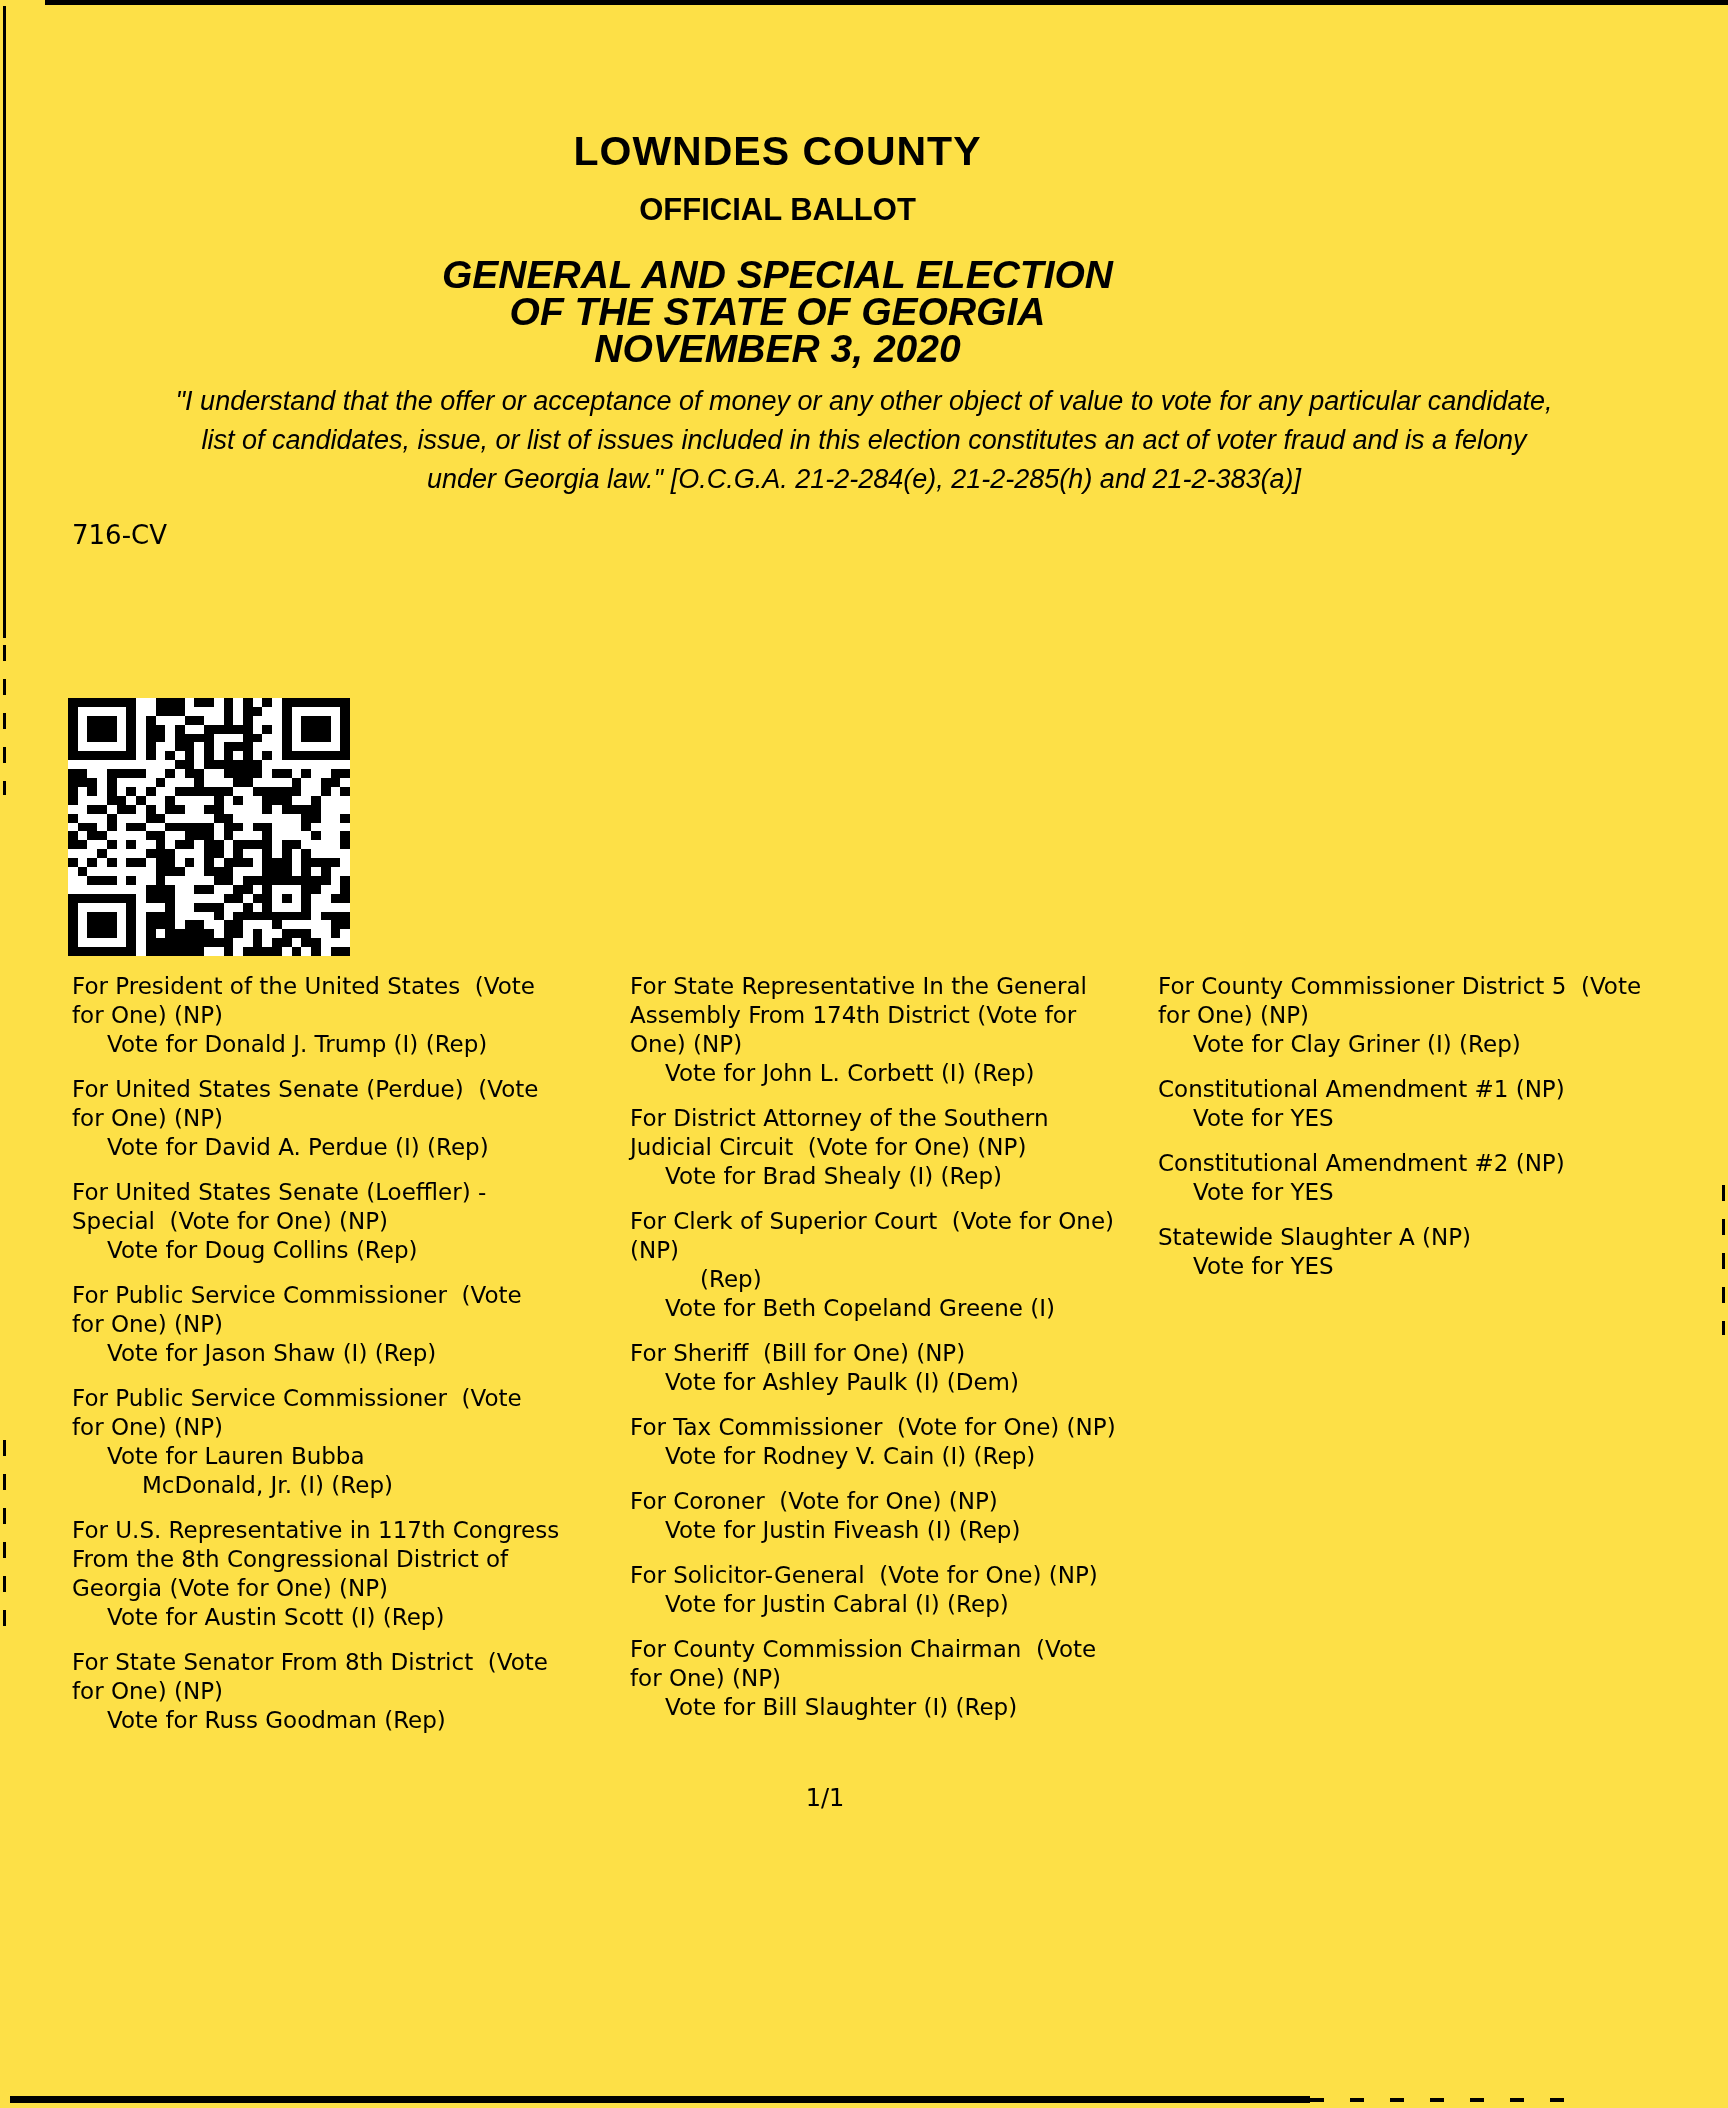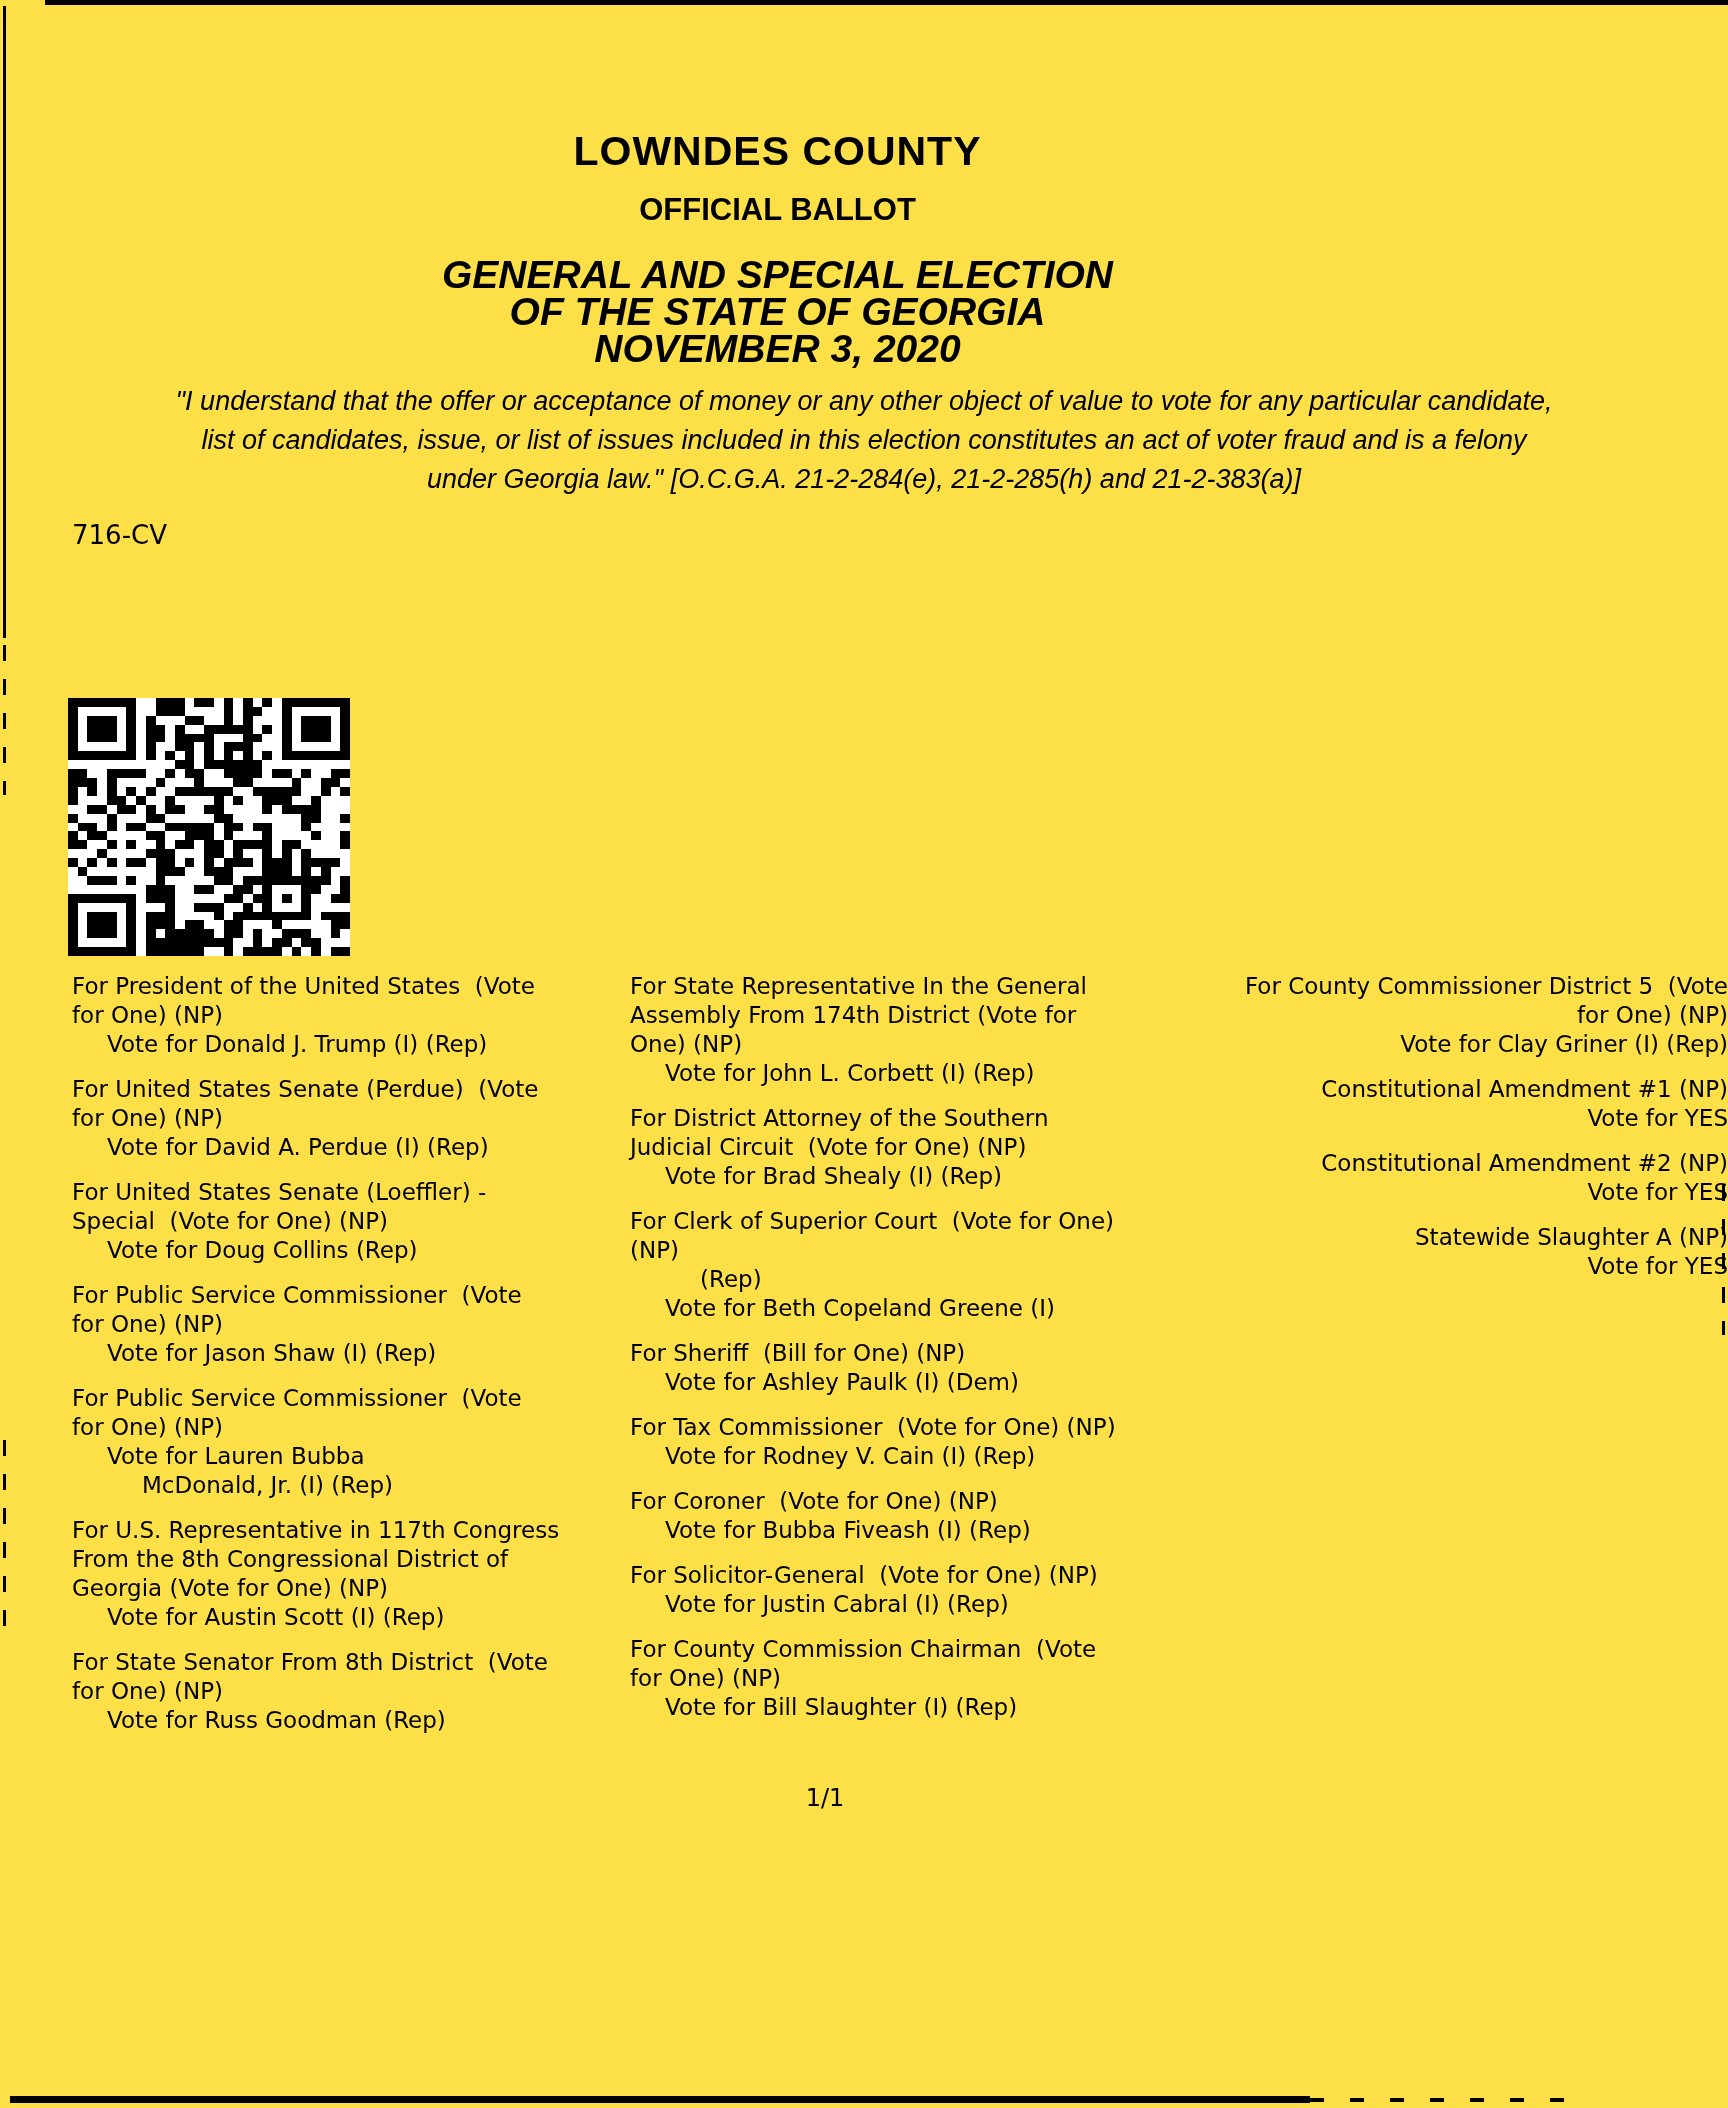--- a/index.html
+++ b/index.html
@@ -35,21 +35,21 @@
   }
   
   .ballot-code{
     position:absolute;left:72px;top:520px;
     font-size:26px;
   }
   
   .qr{position:absolute;left:68px;top:698px;}
   
   .col{position:absolute;top:972px;width:535px;}
-  .col3{width:570px;text-align:right;}
+  .col3{width:570px;}
   .contest{margin-bottom:16px;}
   .ln{font-size:23px;line-height:29px;white-space:pre;}
   .i1{padding-left:35px;}
   .i2{padding-left:70px;}
   
   .footer{
     position:absolute;left:775px;top:1784px;width:100px;
     text-align:center;font-size:24px;
   }
 </style>
@@ -581,21 +581,21 @@
       <div class="contest">
         <div class="ln i0">For Sheriff  (Bill for One) (NP)</div>
         <div class="ln i1">Vote for Ashley Paulk (I) (Dem)</div>
       </div>
       <div class="contest">
         <div class="ln i0">For Tax Commissioner  (Vote for One) (NP)</div>
         <div class="ln i1">Vote for Rodney V. Cain (I) (Rep)</div>
       </div>
       <div class="contest">
         <div class="ln i0">For Coroner  (Vote for One) (NP)</div>
-        <div class="ln i1">Vote for Bubba Fiveash (I) (Rep)</div>
+        <div class="ln i1">Vote for Justin Fiveash (I) (Rep)</div>
       </div>
       <div class="contest">
         <div class="ln i0">For Solicitor-General  (Vote for One) (NP)</div>
         <div class="ln i1">Vote for Justin Cabral (I) (Rep)</div>
       </div>
       <div class="contest">
         <div class="ln i0">For County Commission Chairman  (Vote</div>
         <div class="ln i0">for One) (NP)</div>
         <div class="ln i1">Vote for Bill Slaughter (I) (Rep)</div>
       </div>

